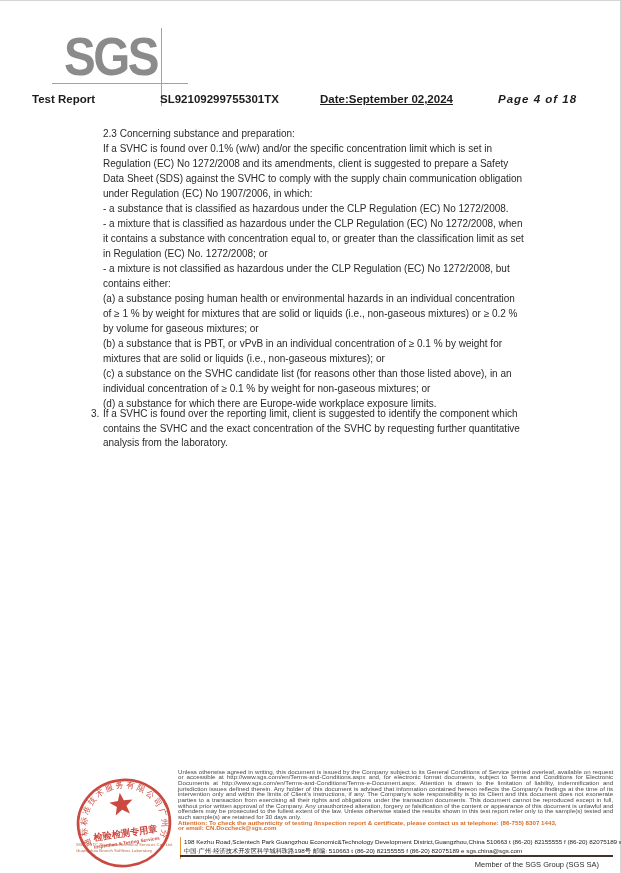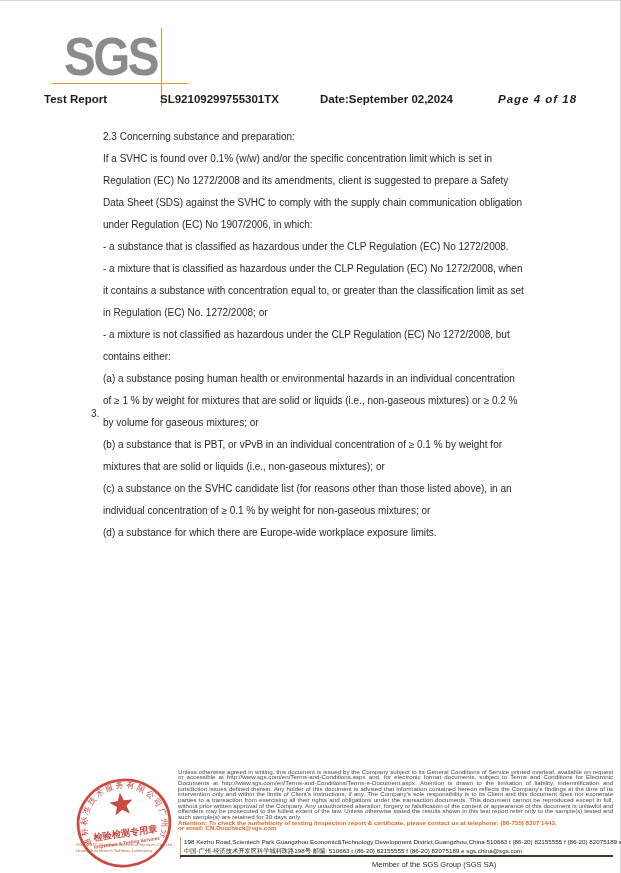--- a/index.html
+++ b/index.html
@@ -11,28 +11,28 @@
   
   .logo{
     position:absolute;left:64px;top:30px;
     font-size:58px;font-weight:bold;color:#8b8b8b;
     letter-spacing:-3px;transform:scaleX(.82) scaleY(.92);transform-origin:left top;
     line-height:58px;
   }
   .crop-h{position:absolute;left:52px;top:83px;width:136px;height:1px;background:#e8923a;}
   .crop-v{position:absolute;left:161px;top:28px;width:1px;height:78px;background:#e8923a;}
   .hdr{position:absolute;top:93px;font-size:11.5px;font-weight:bold;color:#1c1c1c;white-space:nowrap;}
-  .hdr.doc{left:44px;text-align:center;}
+  .hdr.doc{left:32px;text-align:center;}
   .hdr.num{left:160px;}
-  .hdr.date{left:320px;}
+  .hdr.date{left:320px;text-decoration:underline;}
   .hdr.pg{left:498px;letter-spacing:1px;font-style:italic;}
   
   .body-text{
     position:absolute;left:103px;top:126px;width:510px;
-    font-size:10px;line-height:22px;color:#2a2a2a;white-space:pre-line;
+    font-size:10px;line-height:15px;color:#2a2a2a;white-space:pre-line;
   }
   .item3{
     position:absolute;left:103px;top:407px;width:510px;display:flex;
     font-size:10px;line-height:14.55px;color:#2a2a2a;
   }
   .item3 .marker{width:12px;margin-left:-12px;flex:none;}
   .item3 .txt{white-space:pre-line;}
   
   .company-lines{
     position:absolute;left:76px;top:842px;z-index:1;
@@ -48,21 +48,21 @@
     font-size:9.1px;line-height:8.35px;color:#4a4a4a;text-align:justify;
   }
   .legal-attention{display:block;color:#d96c28;font-weight:bold;white-space:pre-line;}
   .addr{position:absolute;left:184px;top:838px;}
   .addr-inner{
     width:640px;transform:scale(.68);transform-origin:0 0;
     font-size:9.2px;line-height:13px;color:#1d1d1d;white-space:nowrap;
   }
   .crop-v2{position:absolute;left:180px;top:837px;width:1px;height:22px;background:#e8923a;}
   .footer-rule{position:absolute;left:180px;top:855px;width:433px;height:2px;background:#3d342c;}
-  .member{position:absolute;left:372px;top:860px;width:215px;text-align:left;font-size:7.5px;color:#2b2b2b;}
+  .member{position:absolute;left:384px;top:860px;width:215px;text-align:right;font-size:7.5px;color:#2b2b2b;}
 </style>
 </head>
 <body>
 
 <div class="page">
 
   <div class="logo">SGS</div>
   <div class="crop-h"></div>
   <div class="crop-v"></div>
 
@@ -86,20 +86,23 @@
 of ≥ 1 % by weight for mixtures that are solid or liquids (i.e., non-gaseous mixtures) or ≥ 0.2 %
 by volume for gaseous mixtures; or
 (b) a substance that is PBT, or vPvB in an individual concentration of ≥ 0.1 % by weight for
 mixtures that are solid or liquids (i.e., non-gaseous mixtures); or
 (c) a substance on the SVHC candidate list (for reasons other than those listed above), in an
 individual concentration of ≥ 0.1 % by weight for non-gaseous mixtures; or
 (d) a substance for which there are Europe-wide workplace exposure limits.</div>
 
   <div class="item3">
     <span class="marker">3.</span>
+    <div class="txt">If a SVHC is found over the reporting limit, client is suggested to identify the component which
+contains the SVHC and the exact concentration of the SVHC by requesting further quantitative
+analysis from the laboratory.</div>
   </div>
 
   <div class="company-lines">
     <div>SGS-CSTC Standards Technical Services Co., Ltd.</div>
     <div>Guangzhou Branch Softlines Laboratory</div>
   </div>
 
   <svg class="stamp" viewBox="0 0 100 90">
     <defs>
       <path id="ringpath" d="M 16 62 A 37 37 0 1 1 84 62" fill="none"></path>

